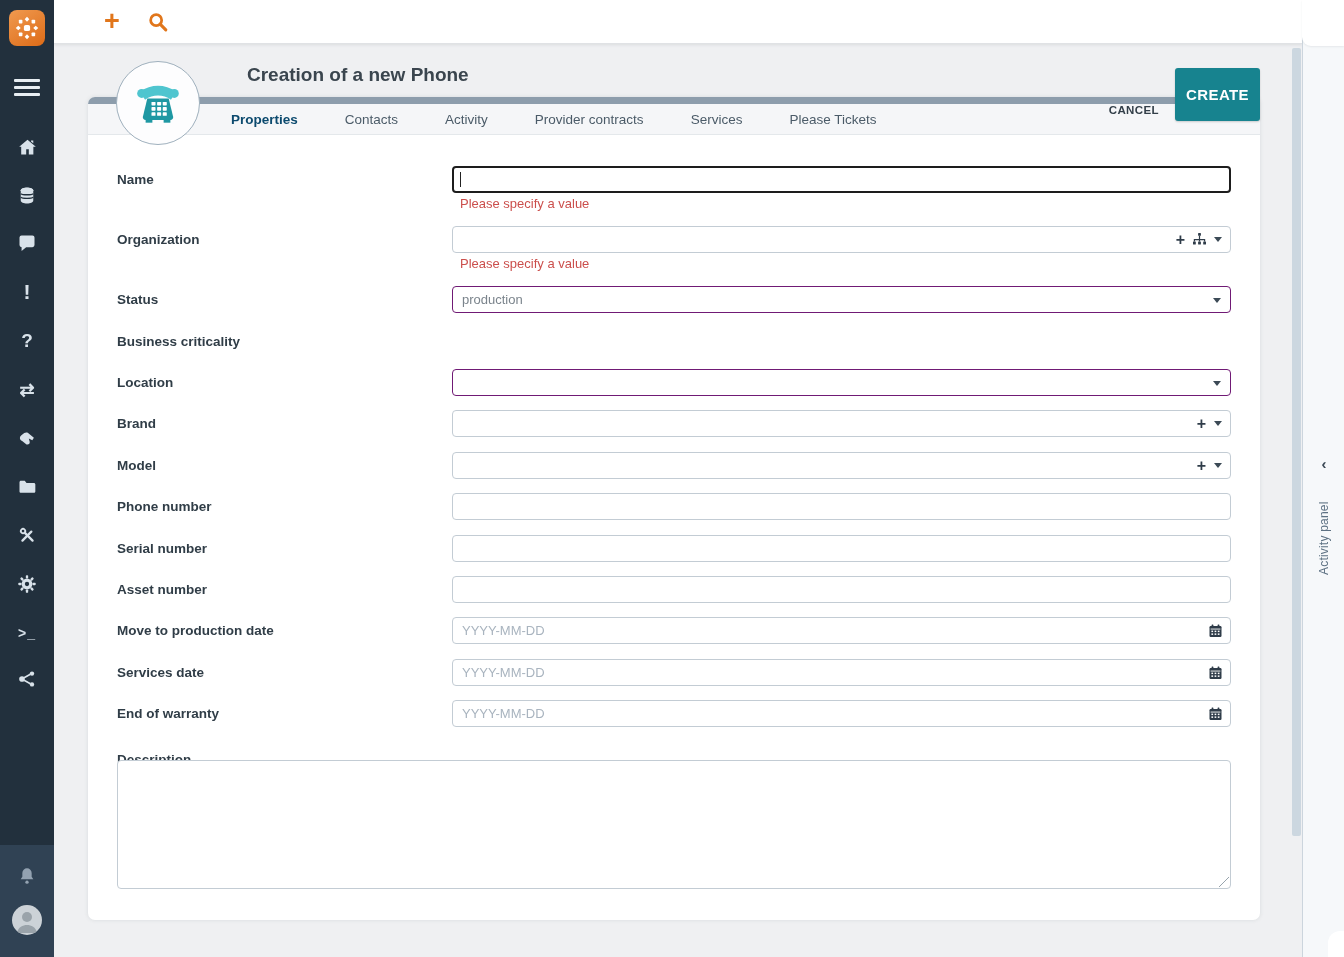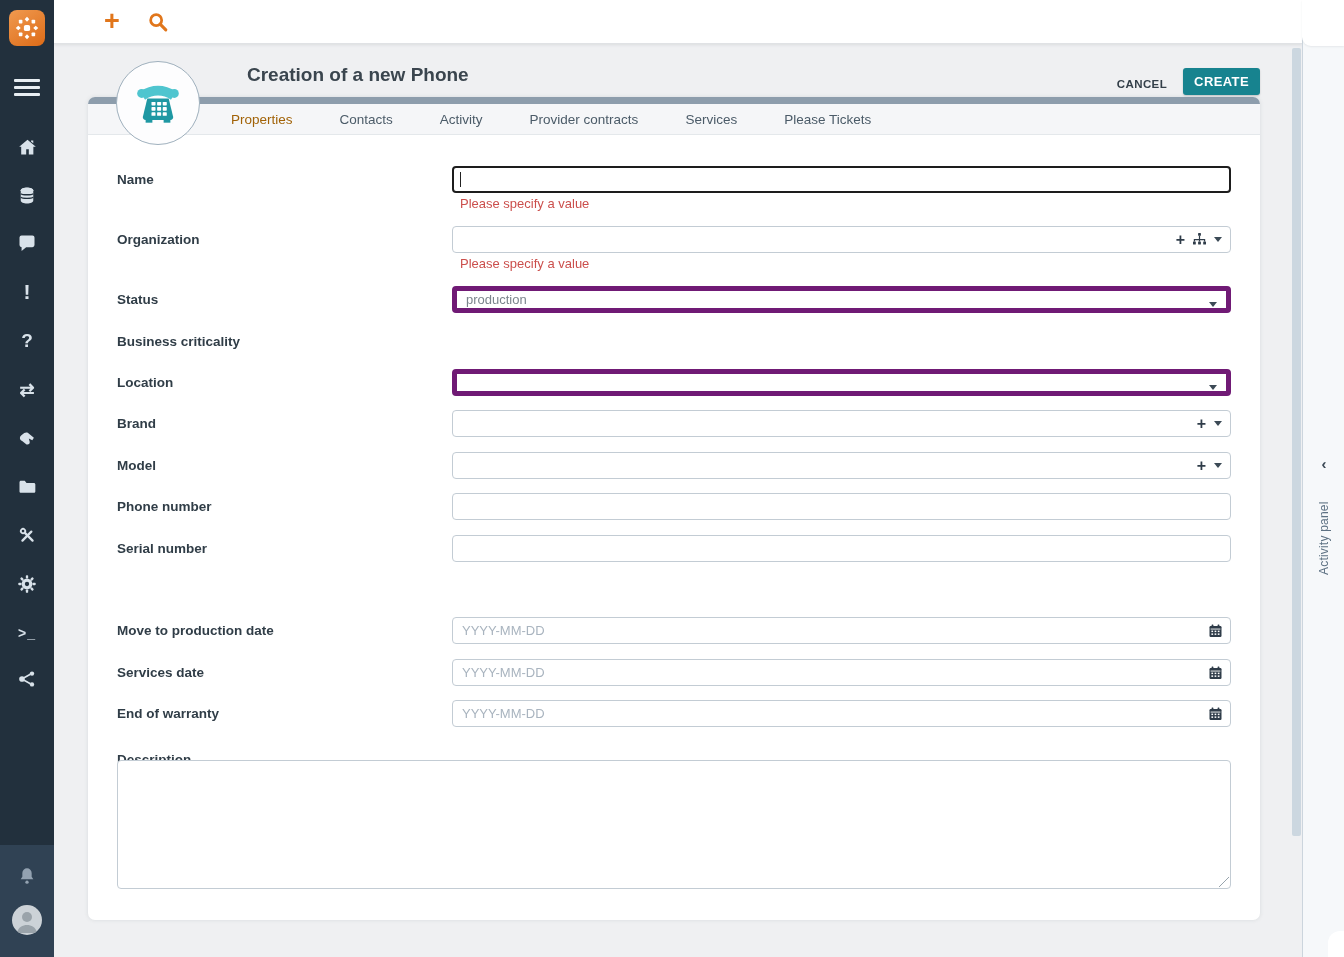--- a/index.html
+++ b/index.html
@@ -41,47 +41,47 @@
   .rail-corner{ position:absolute; right:0; bottom:0; width:16px; height:26px; background:#ffffff; border-top-left-radius:12px;}
 
   
   .scroll-thumb{ position:absolute; right:43px; top:48px; width:9px; height:788px; background:#ccd7e0; border-radius:2px; z-index:24;}
 
   
   .obj-title{ position:absolute; left:231px; top:64px; font-size:19px; color:#3a454e; z-index:12;margin-left:16px;}
   .header-actions{ position:absolute; top:68px; right:84px; display:flex; align-items:flex-end; gap:12px; z-index:12;}
   .btn-cancel{ background:none; border:none; font-family:inherit; font-size:11.5px; font-weight:bold; letter-spacing:.4px;
                color:#333f49; cursor:pointer; padding:5px 4px;}
-  .btn-create{ background:#17838f; border:none; font-family:inherit; font-size:13px; font-weight:bold; letter-spacing:.4px;
-               color:#ffffff; border-radius:3px; padding:6px 11px; cursor:pointer; box-shadow:0 1px 2px rgba(0,0,0,.18);}
+  .btn-create{ background:#17838f; border:none; font-family:inherit; font-size:15px; font-weight:bold; letter-spacing:.4px;
+               color:#ffffff; border-radius:3px; padding:18px 11px; cursor:pointer; box-shadow:0 1px 2px rgba(0,0,0,.18);}
 
   .avatar-medallion{ position:absolute; left:116px; top:61px; width:84px; height:84px; border-radius:50%; background:#fdfdfe;
                      border:1px solid #9fb0bd; display:flex; align-items:center; justify-content:center; z-index:15;}
 
   
   .card{ position:absolute; left:88px; top:97px; width:1172px; height:823px; background:#ffffff;
          border-radius:7px; box-shadow:0 0 4px rgba(60,70,80,.12); z-index:10;}
   .card-strip{ position:absolute; left:0; top:0; width:100%; height:7px; background:#8d9dac; border-radius:7px 7px 0 0;}
   .tabbar{ position:absolute; left:0; top:7px; width:100%; height:31px; background:#f5f6f8; border-bottom:1px solid #e4e8eb;
            display:flex; align-items:center; padding-left:143px; gap:47px;}
   .tab{ font-size:13.5px; color:#4b5b68; cursor:pointer; white-space:nowrap;}
-  .tab.active{ color:#a16207; font-weight:normal;}
+  .tab.active{ color:#0c4a6e; font-weight:bold;}
 
   
   .row{ position:absolute; left:29px; right:29px; height:60px;}
   .f-label{ position:absolute; left:0; top:6px; font-size:13.5px; font-weight:600; color:#303d47;}
   .f-field{ position:absolute; left:335px; right:0; top:0; height:27px;}
   .f-error{ position:absolute; left:343px; top:30px; font-size:13px; color:#cb4f4c;}
 
   .inp{ width:100%; height:27px; border:1px solid #c3ccd4; border-radius:4px; background:#fff;
         font-family:inherit; font-size:13px; color:#555f66; padding:0 9px; outline:none;}
   .inp.focused{ border:2px solid #1d1d1d; }
   .cursor-caret{ position:absolute; left:8px; top:6px; width:1px; height:15px; background:#222;}
   .date-inp::placeholder{ color:#a9b4bf; opacity:1;}
-  .selectbox{ width:100%; height:27px; border:5px solid #701a75; border-radius:4px; background:#fff;
+  .selectbox{ width:100%; height:27px; border:1px solid #701a75; border-radius:4px; background:#fff;
               display:flex; align-items:center; padding:0 24px 0 9px; cursor:pointer; position:relative;}
   .sel-value{ font-size:13px; color:#7b848c;}
   .caret{ width:0; height:0; border-left:4.5px solid transparent; border-right:4.5px solid transparent;
           border-top:5.5px solid #3c4a56; display:inline-block;}
   .field-icons{ position:absolute; right:9px; top:0; height:27px; display:flex; align-items:center; gap:8px;}
   .fi-plus{ font-size:16px; font-weight:bold; color:#2f3c49; line-height:1; cursor:pointer;}
   .fi-ico{ color:#2f3c49; cursor:pointer; display:flex; align-items:center;}
   .textarea-wrap{ position:absolute; left:29px; right:29px; top:663px; height:129px;}
   textarea.desc{ width:100%; height:100%; border:1px solid #c3ccd4; border-radius:4px; resize:none;
                  font-family:inherit; font-size:13px; color:#555f66; padding:7px 9px; outline:none;}
@@ -363,20 +363,24 @@
     <div class="row" style="top:396px">
       <label class="f-label">Phone number</label>
       <div class="f-field"><input class="inp" type="text" value="" style=""></div>
     </div>
 
     <div class="row" style="top:438px">
       <label class="f-label">Serial number</label>
       <div class="f-field"><input class="inp" type="text" value="" style=""></div>
     </div>
 
+    <div class="row" style="top:479px">
+      <label class="f-label">Asset number</label>
+      <div class="f-field"><input class="inp" type="text" value="" style=""></div>
+    </div>
 
     <div class="row" style="top:520px">
       <label class="f-label">Move to production date</label>
       <div class="f-field">
         <input class="inp date-inp" type="text" value="" placeholder="YYYY-MM-DD" style="">
         <div class="field-icons">
           <span class="fi-ico">
             <svg width="13" height="14" viewBox="0 0 13 14">
               <rect x="0.5" y="2" width="12" height="11" rx="1.2" fill="currentColor"></rect>
               <rect x="2.6" y="0.4" width="1.8" height="3" rx="0.6" fill="currentColor"></rect>

